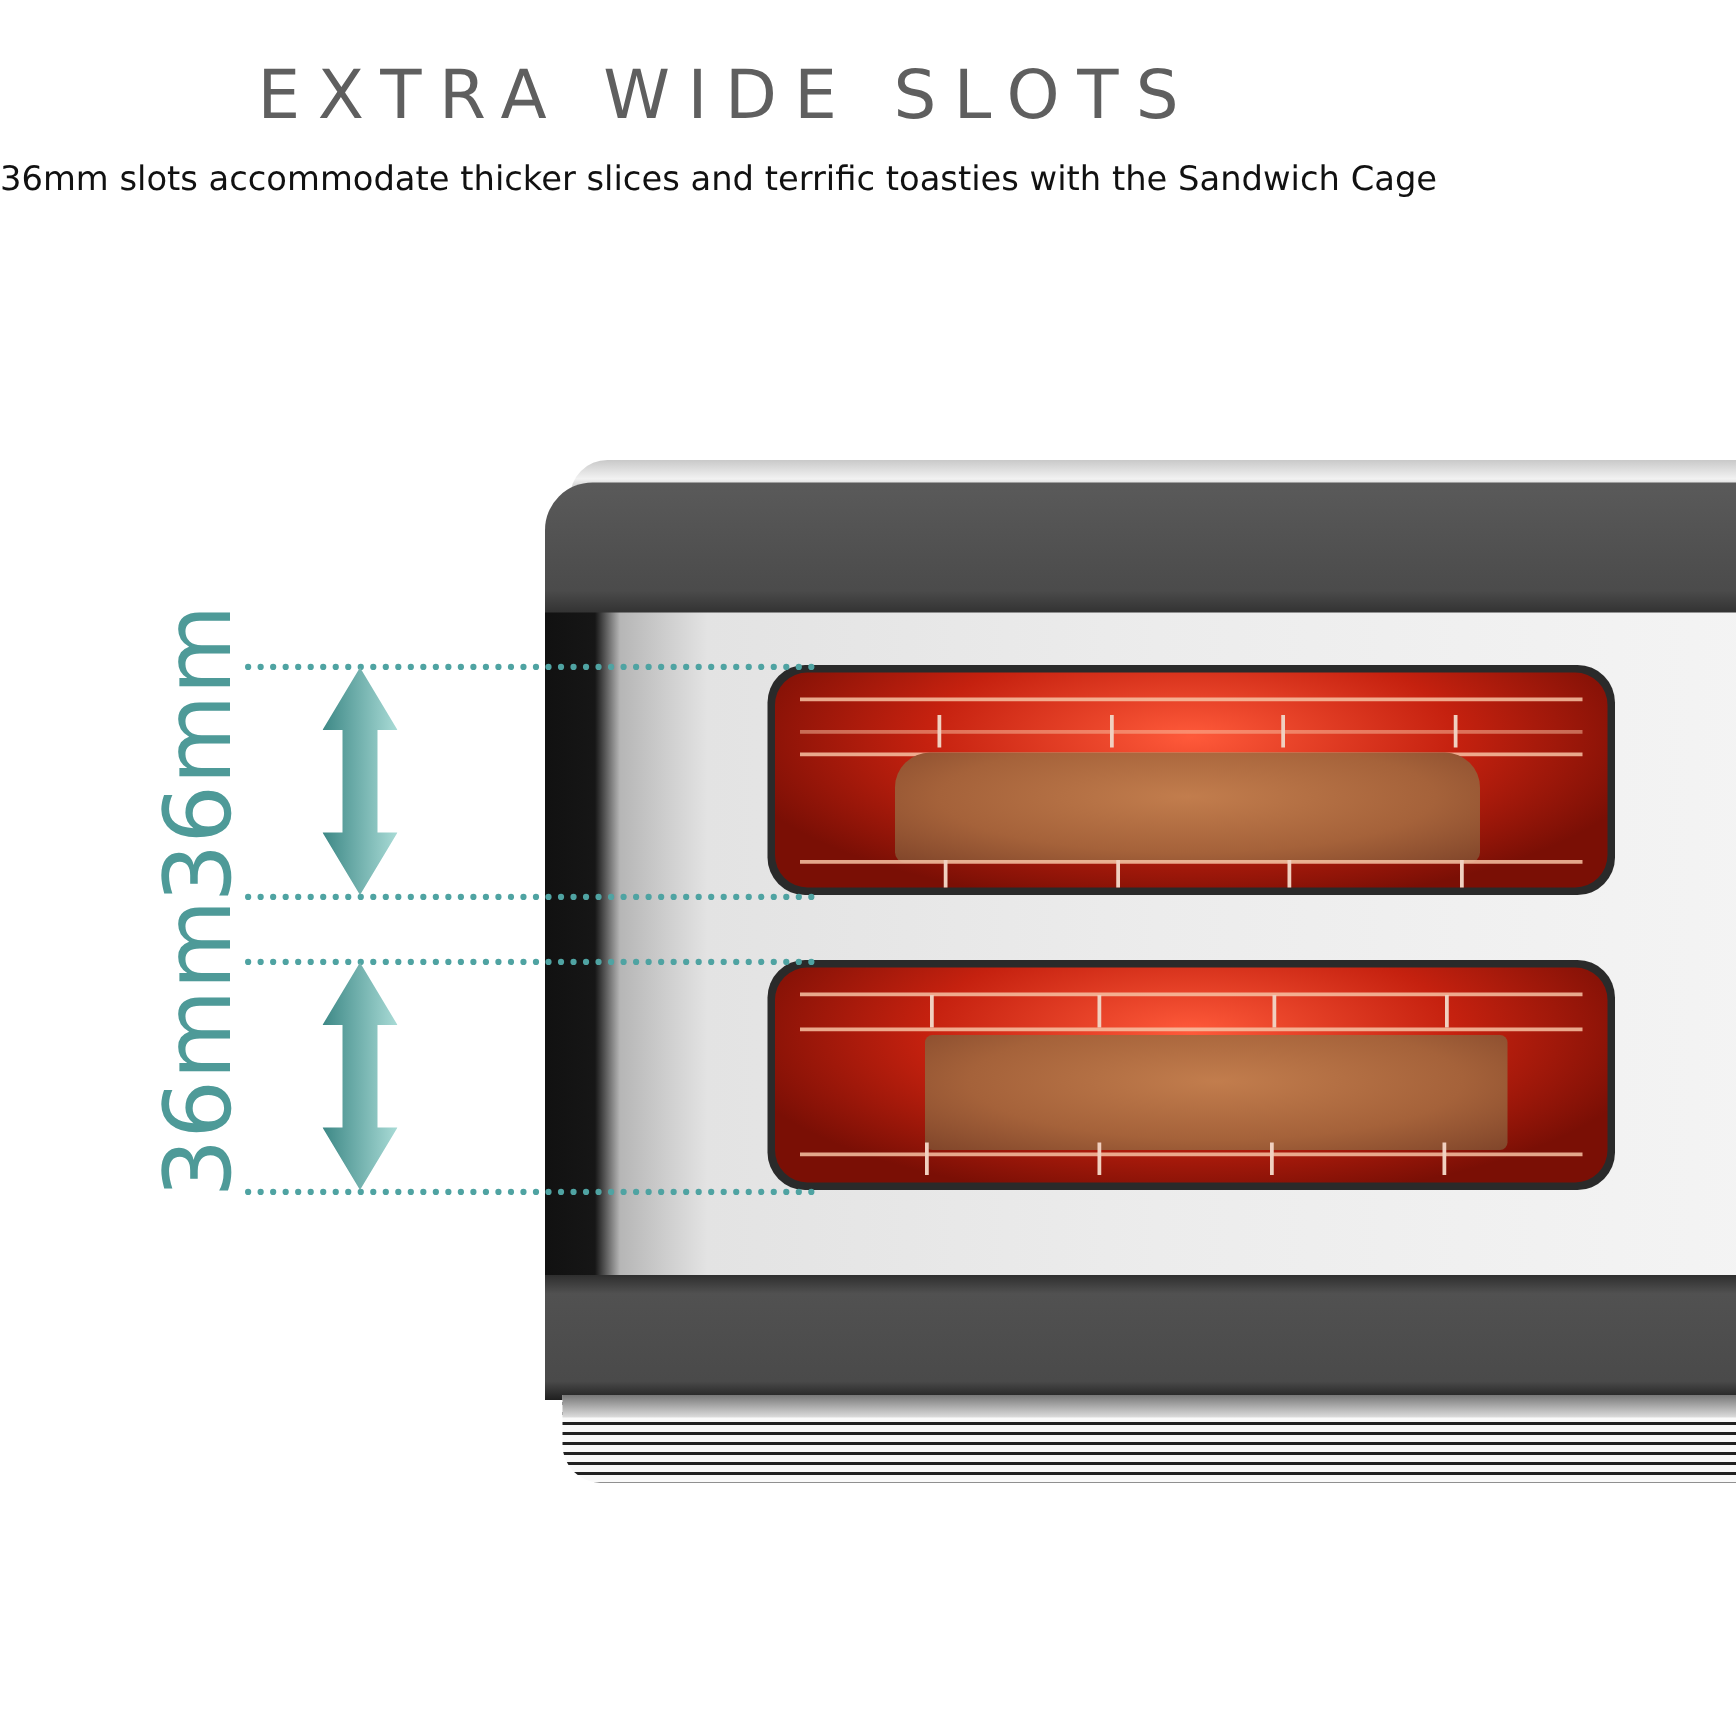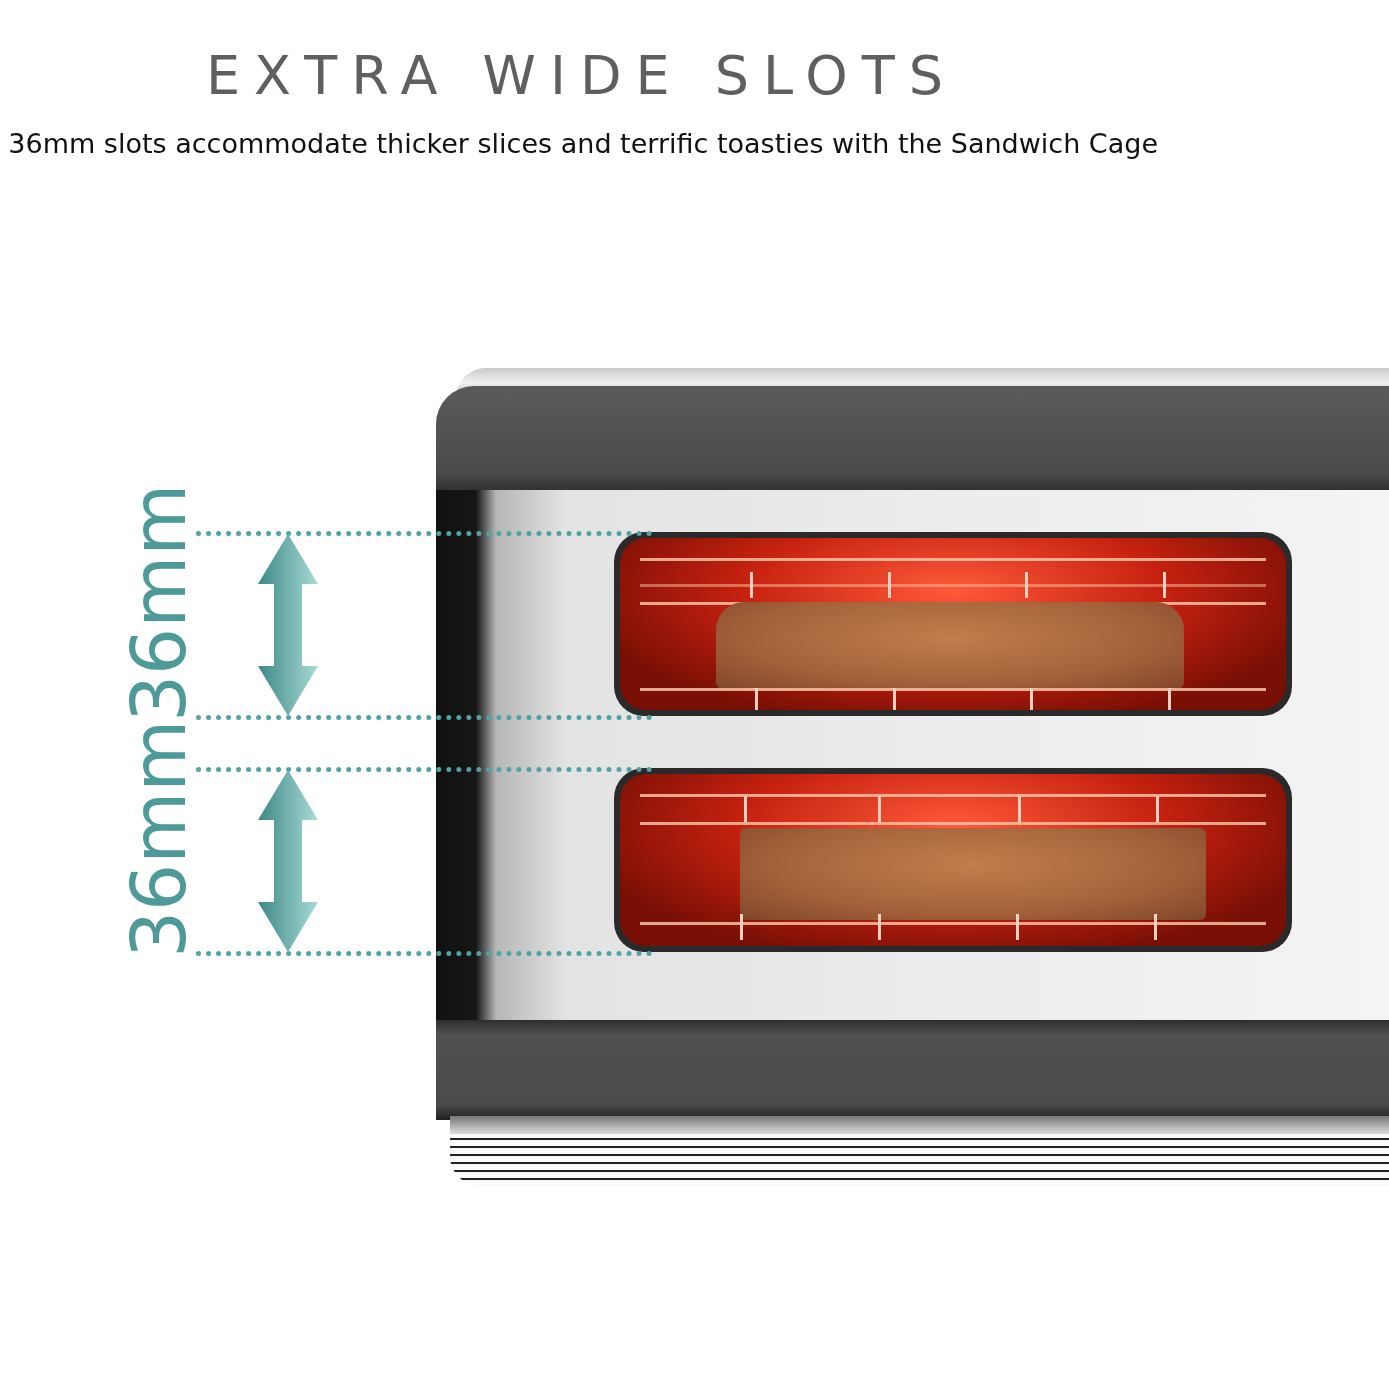--- a/index.html
+++ b/index.html
@@ -1,18 +1,18 @@
 <!DOCTYPE html>
 <html><head>
 <meta charset="utf-8">
 <style>
   html,body{margin:0;padding:0;background:#fff;}
   body{width:1389px;height:1389px;position:relative;overflow:hidden;font-family:"DejaVu Sans",sans-serif;}
   .title{position:absolute;left:0;width:1163px;top:44px;text-align:center;font-size:54px;letter-spacing:14px;color:#5f5f5f;font-weight:normal;}
-  .subtitle{position:absolute;left:0;width:1158px;top:128px;text-align:right;font-size:27px;color:#111;}
+  .subtitle{position:absolute;left:0;width:1158px;top:128px;text-align:left;font-size:27px;color:#111;}
 
   
   .toaster{position:absolute;left:436px;top:368px;width:980px;height:830px;}
   .top-rim{position:absolute;left:20px;top:0;right:0;height:30px;border-top-left-radius:40px;background:linear-gradient(#c9c9c9,#f2f2f2 50%,#a9a9a9);}
   .top-band{position:absolute;left:0;top:18px;right:0;height:108px;border-top-left-radius:38px;background:linear-gradient(#5a5a5a,#4b4b4b 80%,#2d2d2d);}
   .body-face{position:absolute;left:0;top:122px;right:0;height:532px;background:linear-gradient(90deg,#111 0,#161616 40px,#b6b6b6 60px,#e3e3e3 130px,#ececec 50%,#f4f4f4);}
   .bottom-band{position:absolute;left:0;top:652px;right:0;height:100px;background:linear-gradient(#2e2e2e,#515151 15%,#4a4a4a 85%,#1f1f1f);}
   .base{position:absolute;left:14px;top:748px;right:0;height:70px;border-bottom-left-radius:30px;background:repeating-linear-gradient(#fafafa 0 6px,#222 6px 8px);}
   .base-shine{position:absolute;left:14px;top:748px;right:0;height:18px;background:linear-gradient(#777,#ddd);}
 

